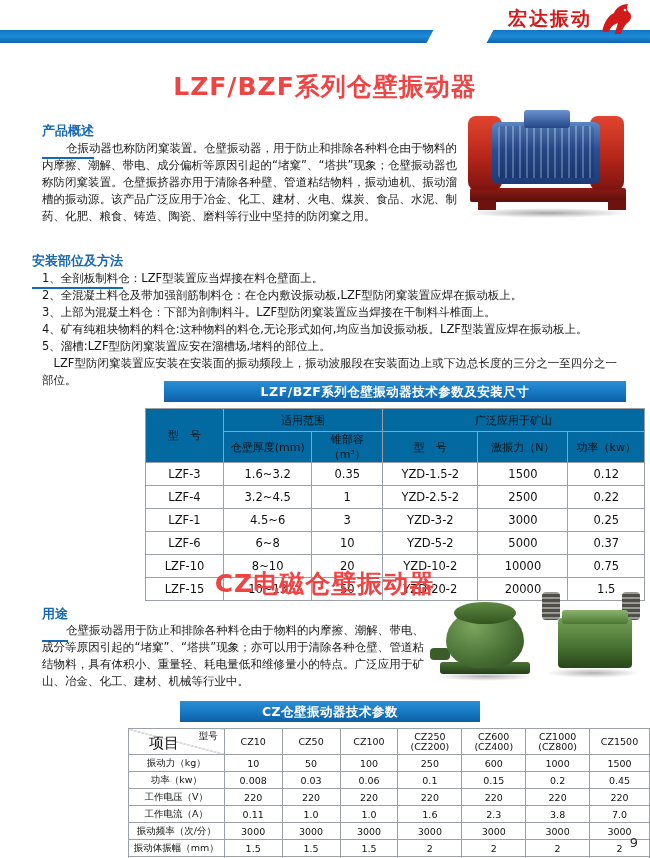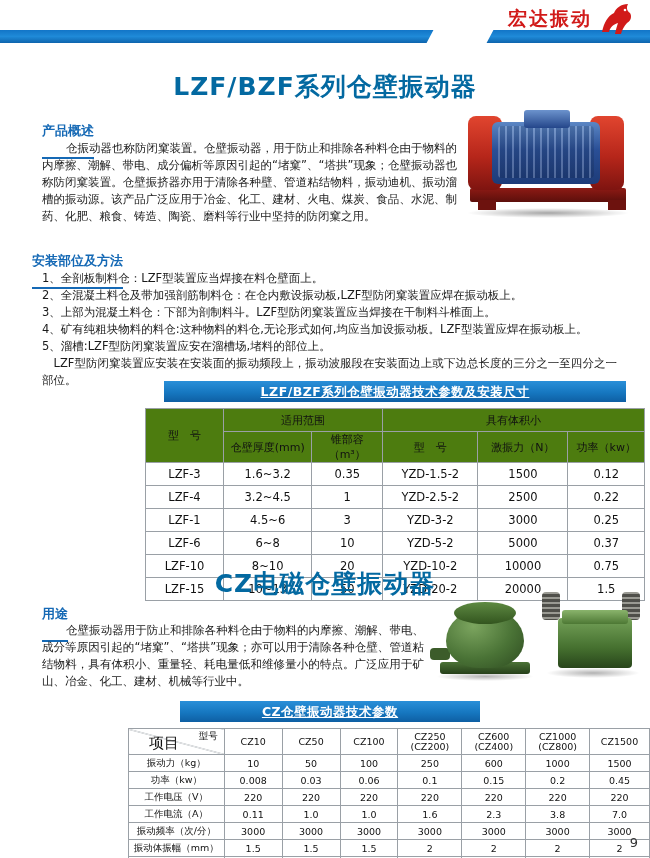--- a/index.html
+++ b/index.html
@@ -49,21 +49,21 @@
     width: 40px; height: 34px;
   }
 
   
   .title-main {
     position: absolute;
     width: 650px;
     text-align: center;
     font-size: 25px;
     font-weight: bold;
-    color: #0369a1;
+    color: #ef4444;
     letter-spacing: 1px;
   }
   #title1 { top: 70px; }
   #title2 { top: 567px; }
 
   
   .sec-head {
     position: absolute;
     font-size: 13px;
     font-weight: bold;
@@ -190,40 +190,39 @@
   .cap-bar {
     position: absolute;
     height: 21px;
     background: linear-gradient(to bottom, #2a8fd8 0%, #1677c0 55%, #0e5fa3 100%);
     color: #ffffff;
     font-size: 12.5px;
     font-weight: bold;
     text-align: center;
     line-height: 21px;
     letter-spacing: .5px;
-    text-decoration: underline;
   }
 
   
   table {
     position: absolute;
     border-collapse: collapse;
     font-size: 11px;
     color: #111;
     background: #fff;
   }
   table td, table th {
     border: 1px solid #9aa0a6;
     text-align: center;
     font-weight: normal;
     padding: 0;
   }
   #table-lzf { top: 408px; left: 145px; width: 500px; }
   #table-lzf td, #table-lzf th { height: 23px; font-size: 11.5px; }
-  #table-lzf .hdr { background: #4d7c0f; font-size: 11px; }
+  #table-lzf .hdr { background: #0369a1; font-size: 11px; }
 
   #table-cz { top: 728px; left: 128px; width: 522px; font-size: 10px; }
   #table-cz td, #table-cz th { height: 17px; font-size: 9.5px; }
 
   .diag-cell {
     position: relative;
     background:
       linear-gradient(to top right, transparent calc(50% - 0.6px), #9aa0a6 50%, transparent calc(50% + 0.6px));
     padding-left: 12px;
   }
@@ -284,21 +283,21 @@
   <div>　LZF型防闭窠装置应安装在安装面的振动频段上，振动波服段在安装面边上或下边总长度的三分之一至四分之一部位。</div>
 </div>
 
 <div class="cap-bar" style="top:381px; left:164px; width:462px;">LZF/BZF系列仓壁振动器技术参数及安装尺寸</div>
 
 <table id="table-lzf">
   <tbody>
       <tr>
     <th class="hdr" rowspan="2" style="width:80px;">型　号</th>
     <th class="hdr" colspan="2" style="width:160px;">适用范围</th>
-    <th class="hdr" colspan="3">具有体积小</th>
+    <th class="hdr" colspan="3">广泛应用于矿山</th>
   </tr>
   <tr>
     <th class="hdr" style="width:90px;">仓壁厚度(mm)</th>
     <th class="hdr" style="width:72px;">锥部容（m³）</th>
     <th class="hdr" style="width:98px;">型　号</th>
     <th class="hdr" style="width:92px;">激振力（N）</th>
     <th class="hdr" style="width:78px;">功率（kw）</th>
   </tr>
   <tr>
     <td>LZF-3</td>

